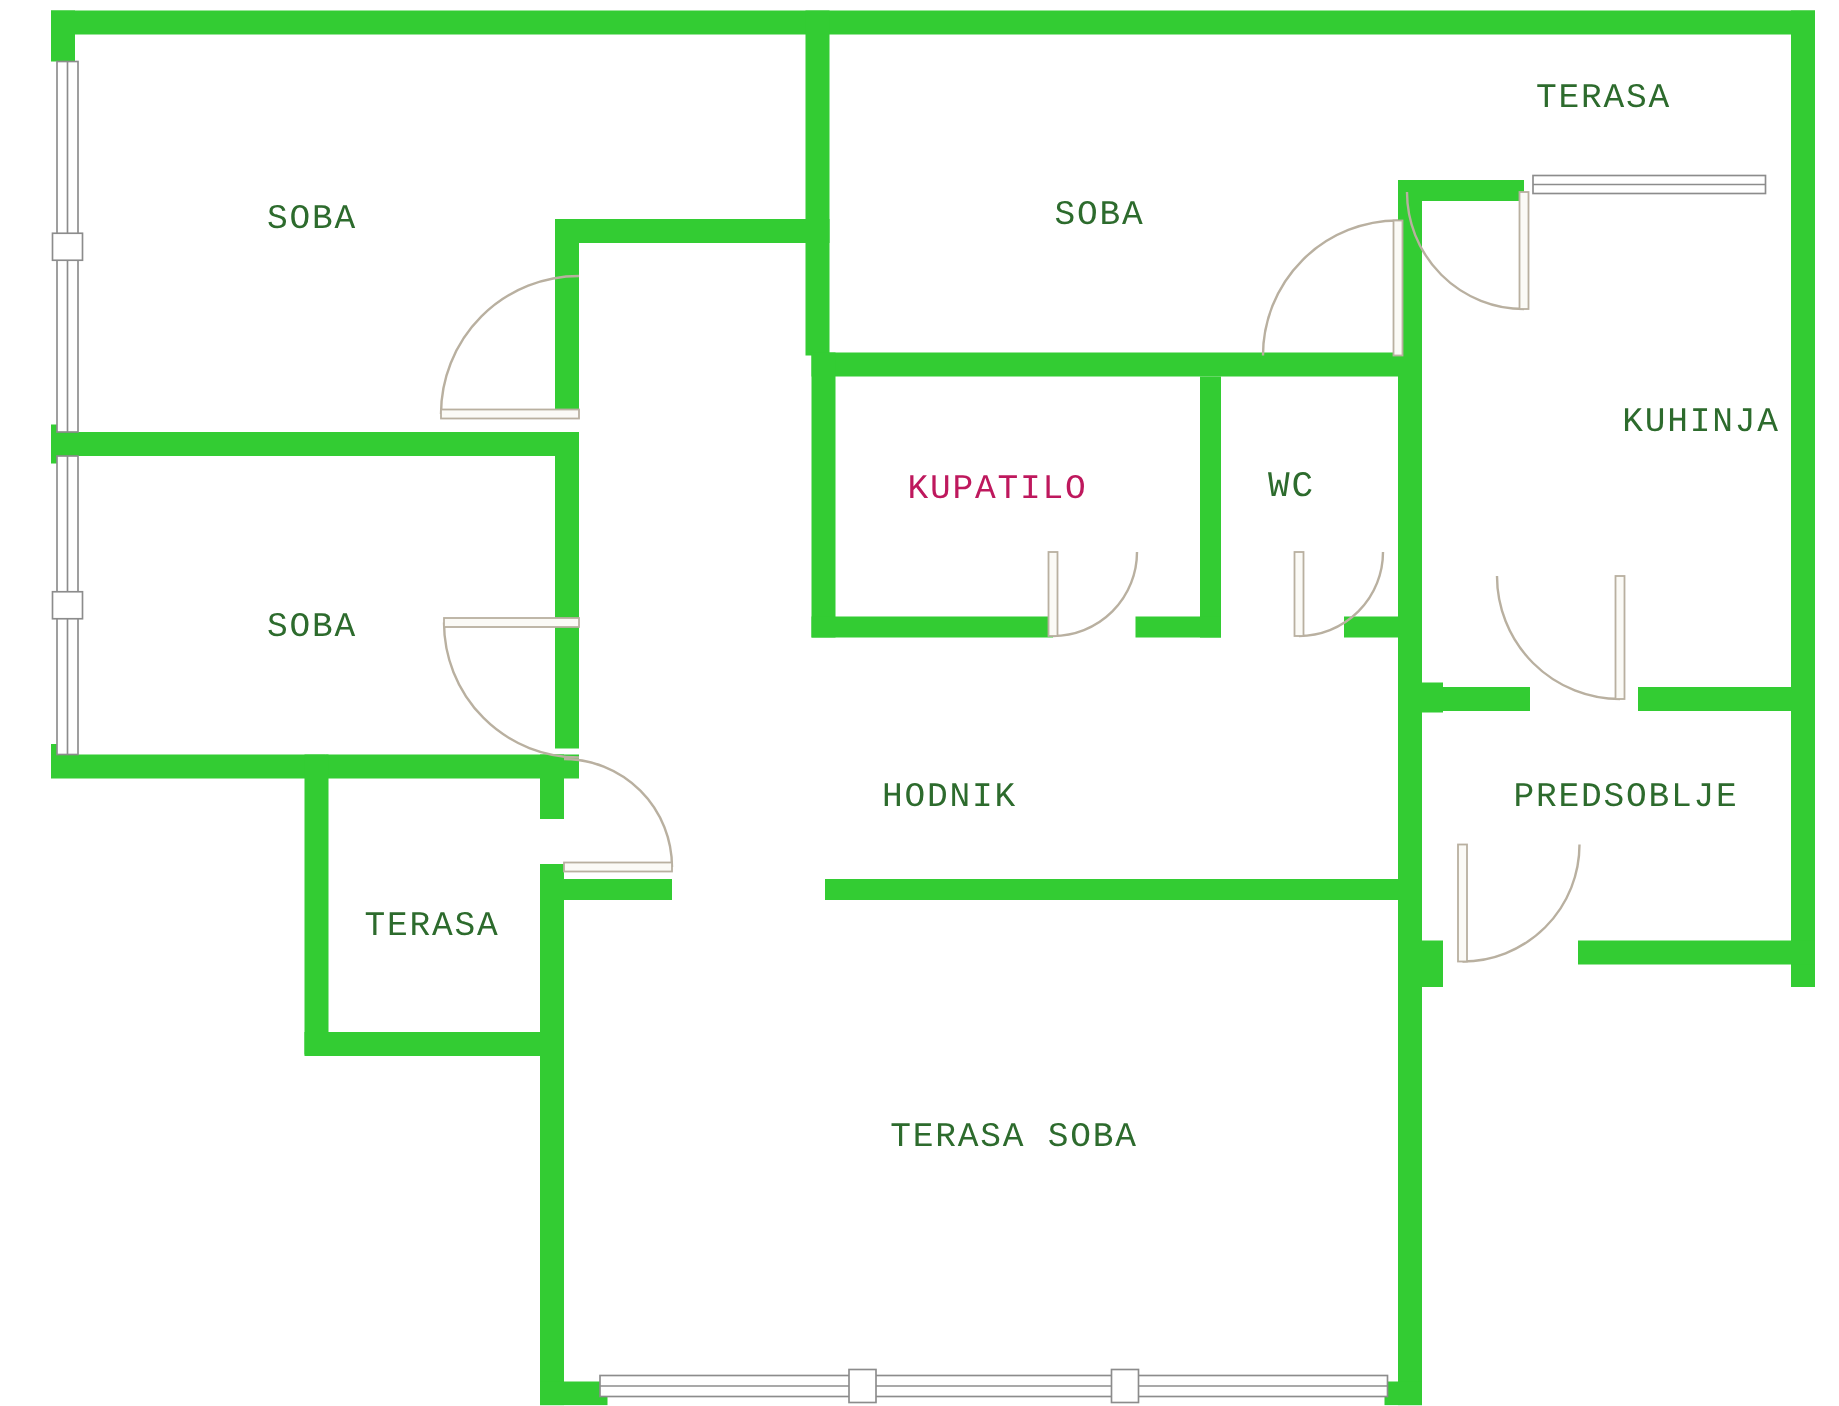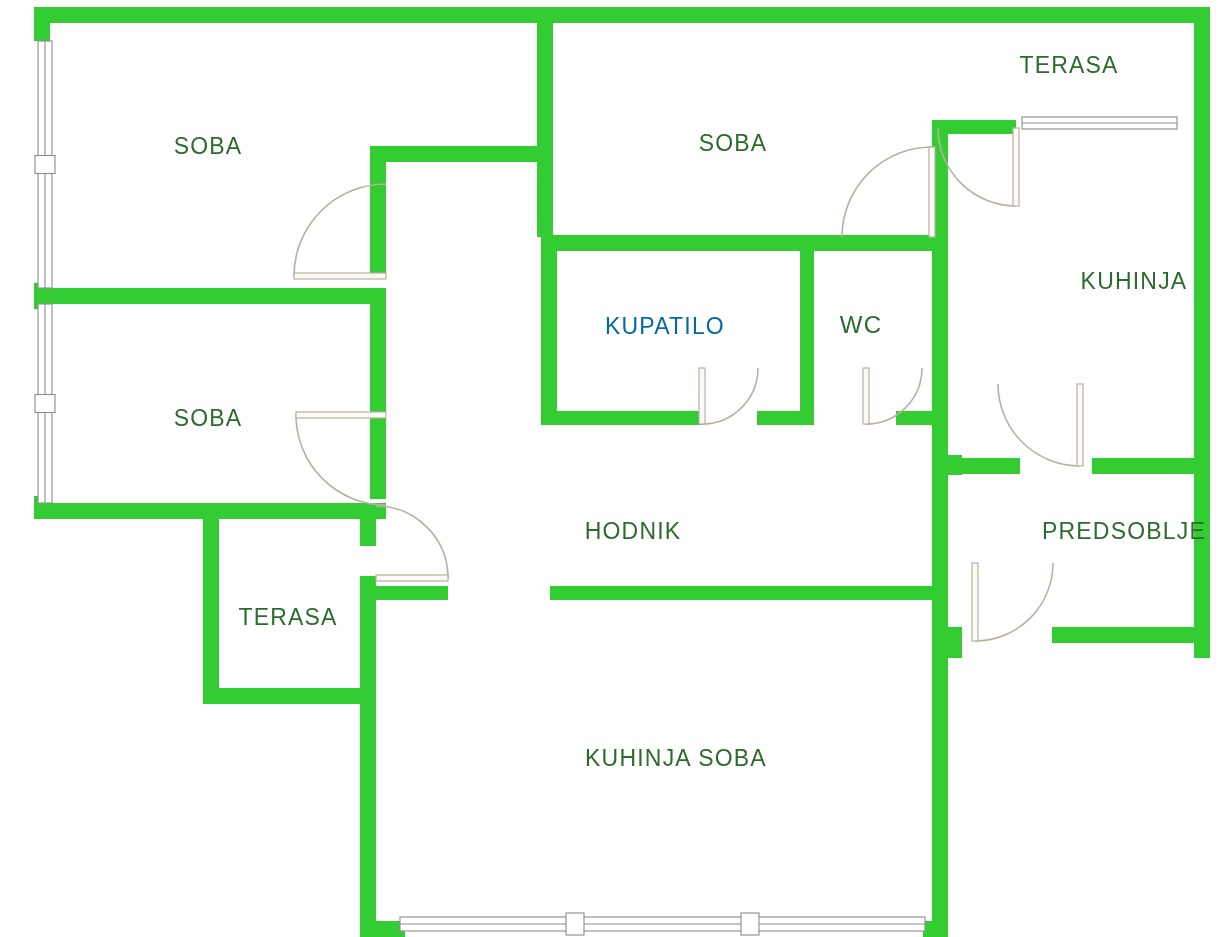--- a/index.html
+++ b/index.html
@@ -18,21 +18,21 @@
   #plan-svg {
     position: absolute;
     left: 0;
     top: 0;
     width: 1226px;
     height: 937px;
   }
   .room-label {
     position: absolute;
     color: #2d6b2d;
-    font-family: Liberation Sans, sans-serif;
+    font-family: Liberation Mono, monospace;
     font-size: 23px;
     letter-spacing: 1.2px;
     white-space: nowrap;
     transform: translate(-50%, -50%);
     user-select: none;
   }
   .room-label.small {
     font-size: 24px;
   }
   #logo {
@@ -147,22 +147,22 @@
         </g>
       </g>
   </svg>
 
   <div id="labels-layer">
       <div class="room-label" style="left: 208px; top: 146px; color: rgb(45, 107, 45);">SOBA</div>
       <div class="room-label" style="left: 733px; top: 143px; color: rgb(45, 107, 45);">SOBA</div>
       <div class="room-label" style="left: 208px; top: 418px; color: rgb(45, 107, 45);">SOBA</div>
       <div class="room-label" style="left: 1069px; top: 65px; color: rgb(45, 107, 45);">TERASA</div>
       <div class="room-label" style="left: 1086px; top: 281px; color: rgb(45, 107, 45); margin-left: 48px;">KUHINJA</div>
-      <div class="room-label" style="left: 665px; top: 326px; color: #0369a1;">KUPATILO</div>
+      <div class="room-label" style="left: 665px; top: 326px; color: #be185d;">KUPATILO</div>
       <div class="room-label small" style="left: 861px; top: 325px; color: rgb(45, 107, 45);">WC</div>
       <div class="room-label" style="left: 633px; top: 531px; color: rgb(45, 107, 45);">HODNIK</div>
-      <div class="room-label" style="left: 1084px; top: 531px; color: rgb(45, 107, 45); margin-left: 40px;">PREDSOBLJE</div>
+      <div class="room-label" style="left: 1084px; top: 531px; color: rgb(45, 107, 45);">PREDSOBLJE</div>
       <div class="room-label" style="left: 288px; top: 617px; color: rgb(45, 107, 45);">TERASA</div>
-      <div class="room-label" style="left: 676px; top: 758px; color: rgb(45, 107, 45);">KUHINJA SOBA</div>
+      <div class="room-label" style="left: 676px; top: 758px; color: rgb(45, 107, 45);">TERASA SOBA</div>
     </div>
 
 
 </div>
 
 </body></html>

